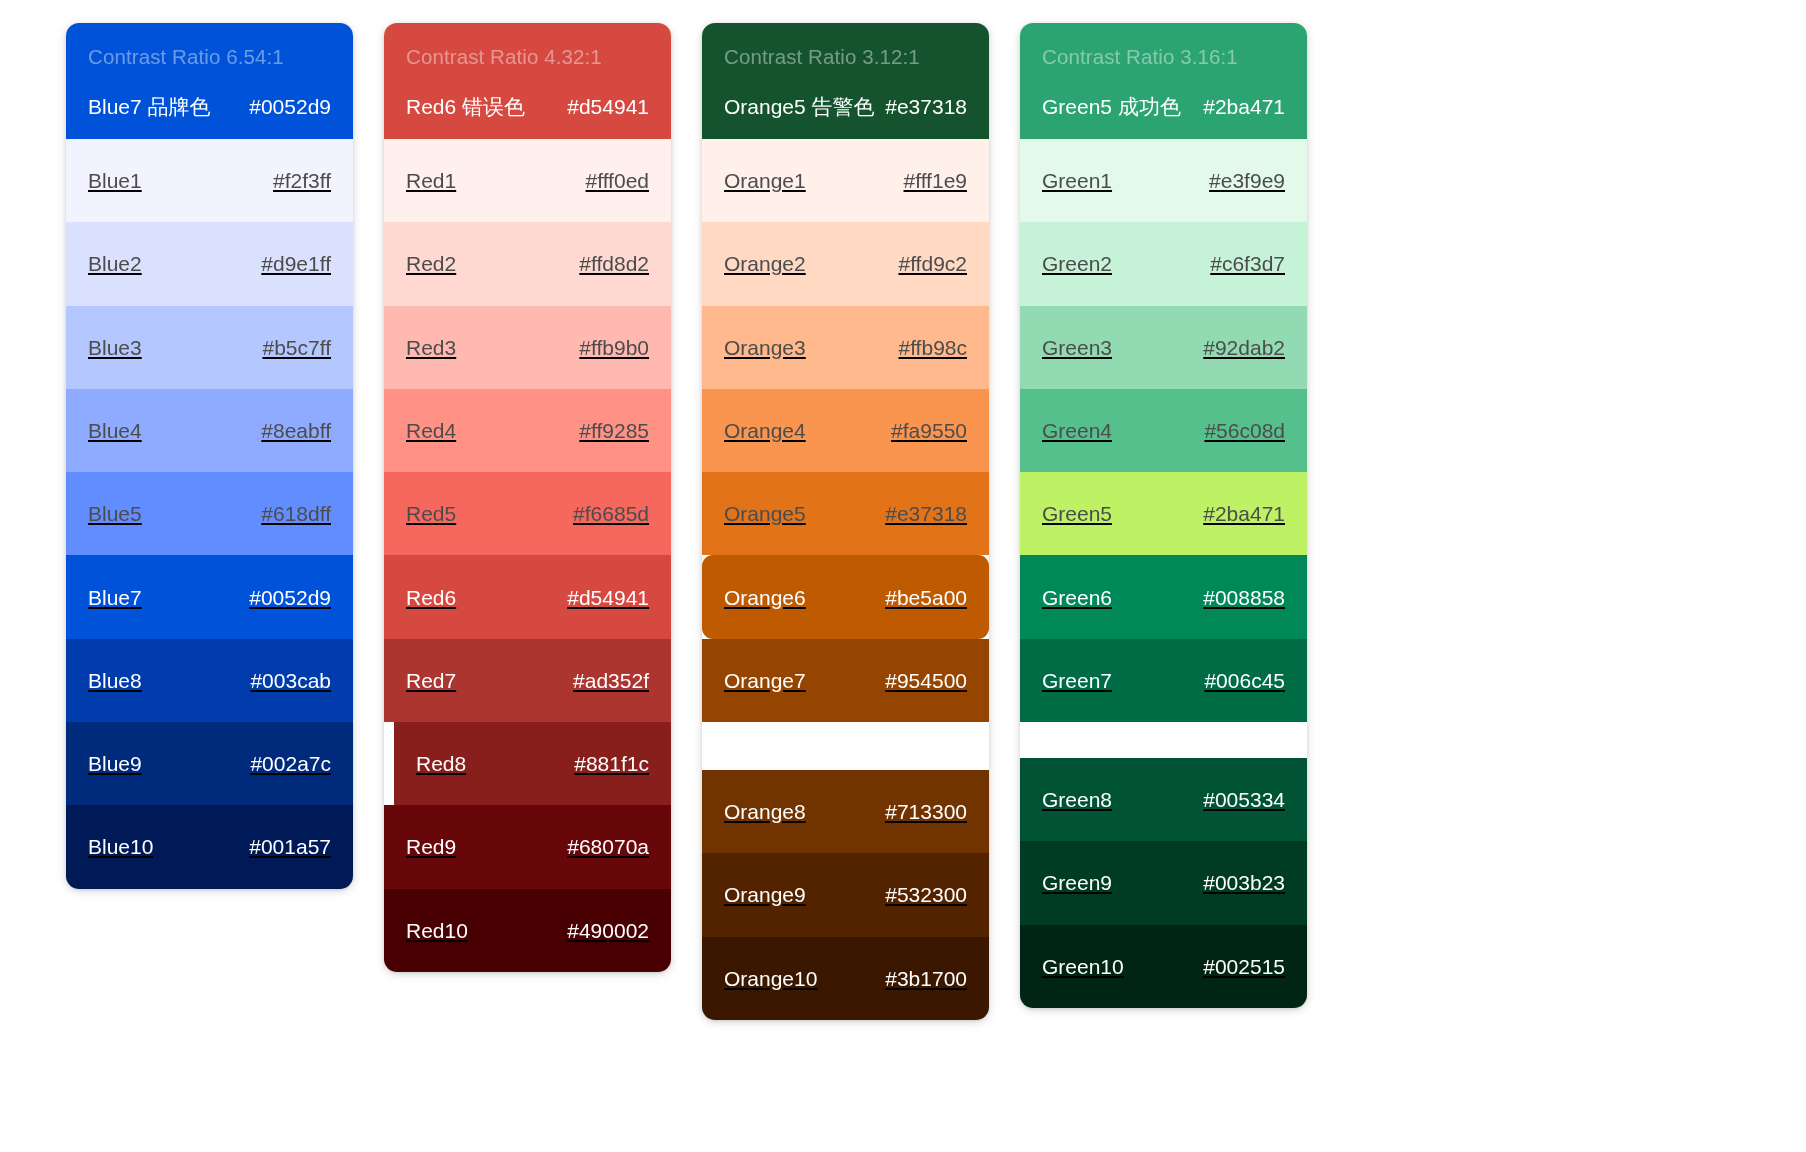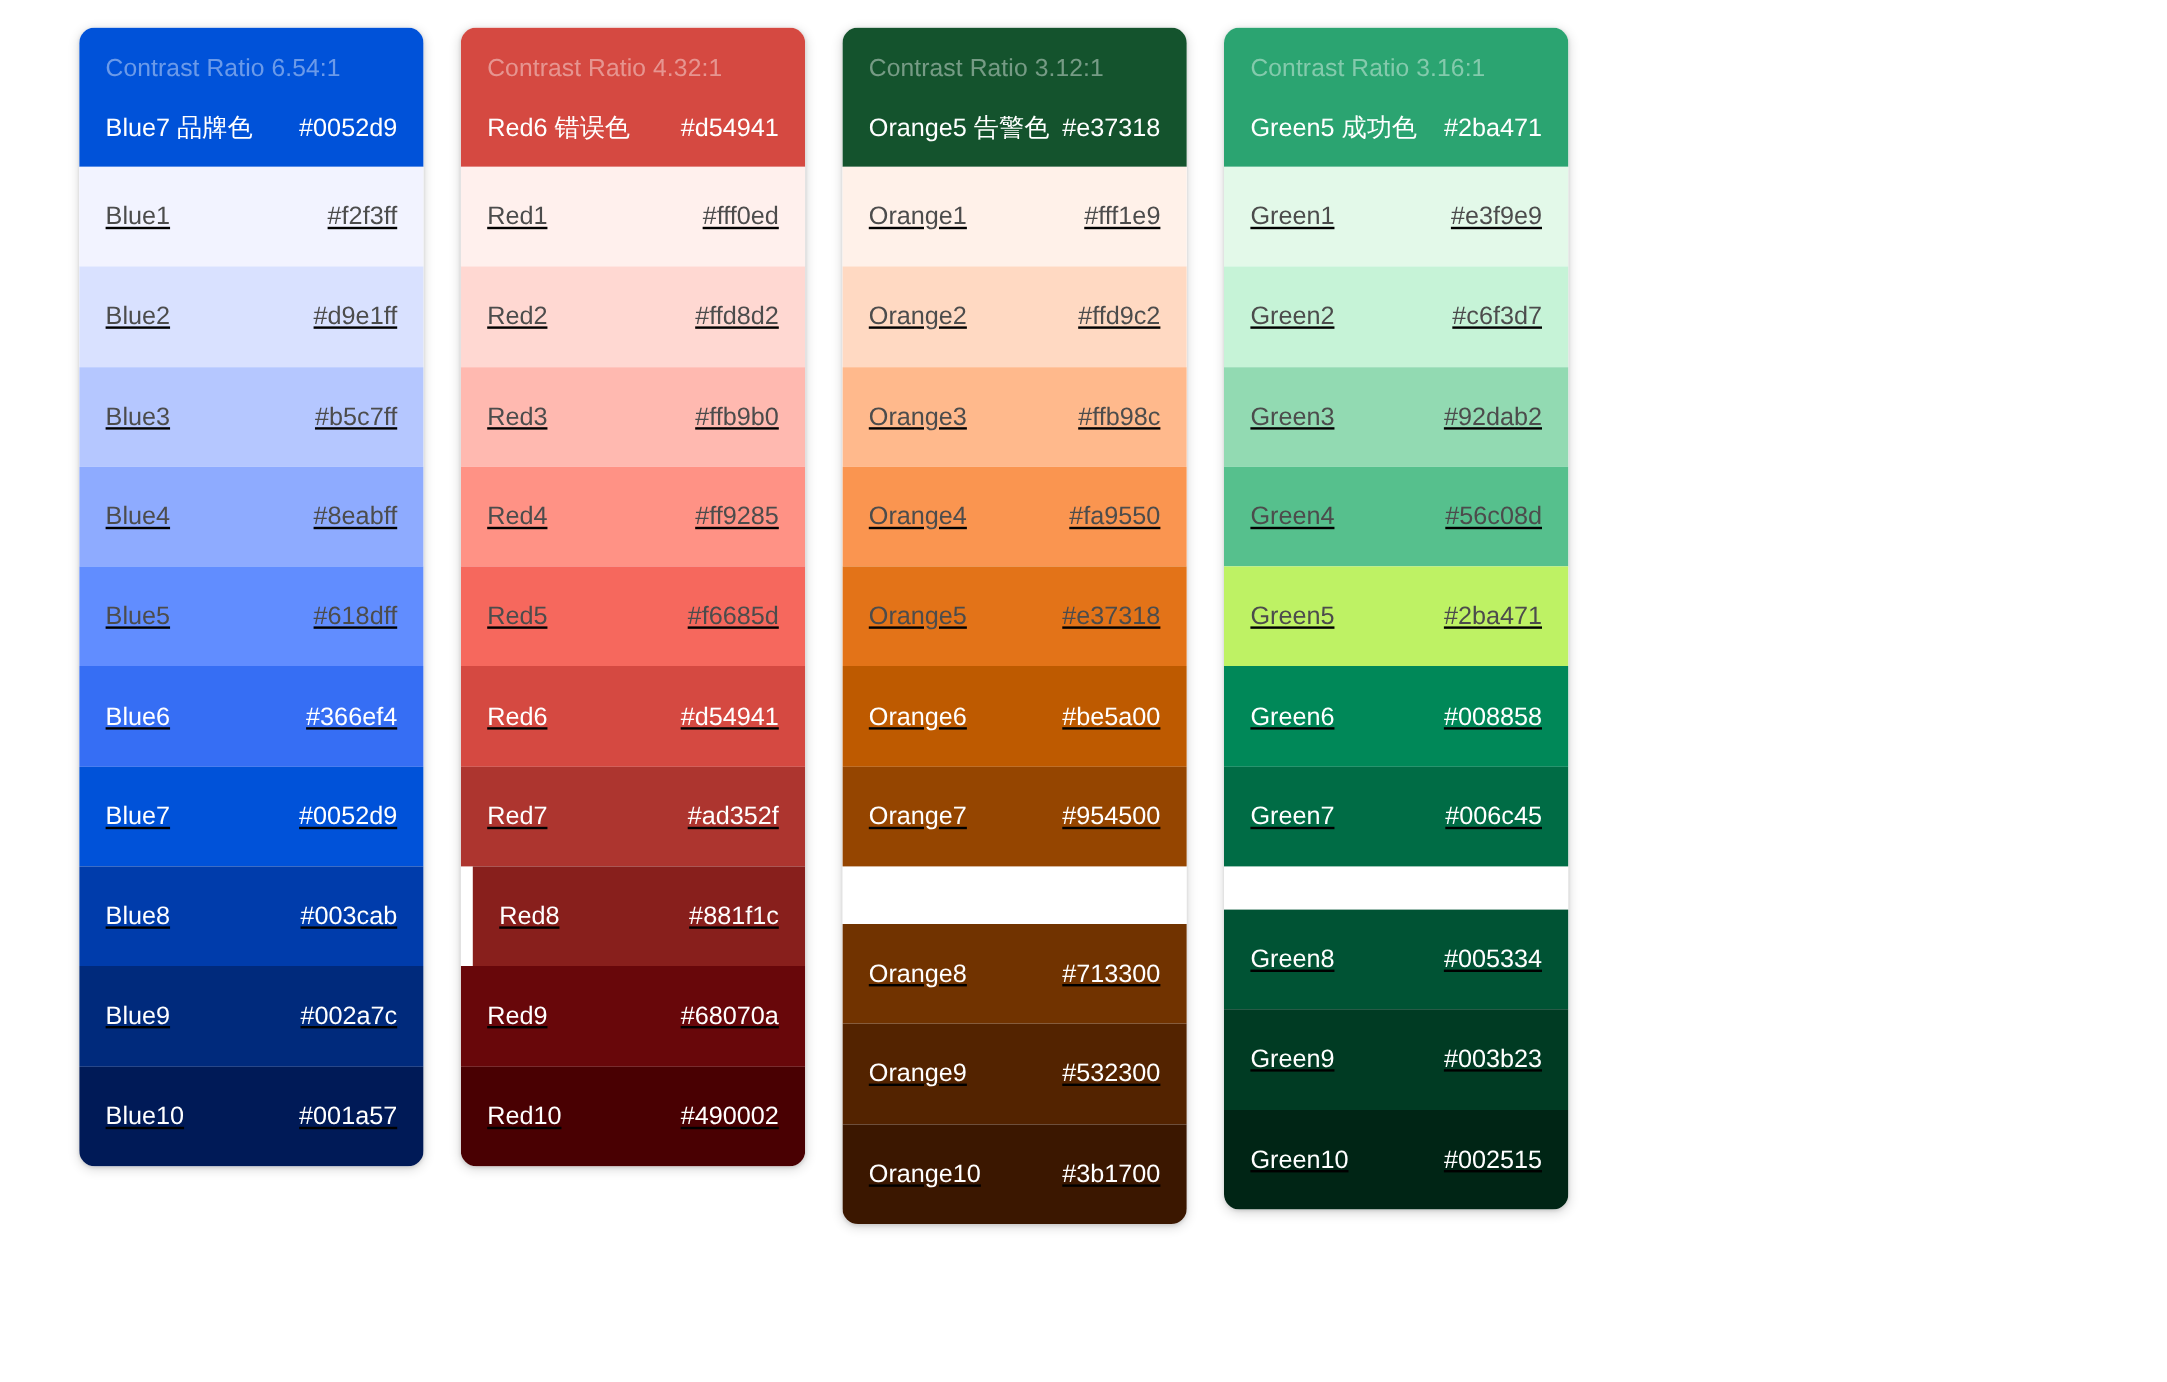--- a/index.html
+++ b/index.html
@@ -120,24 +120,20 @@
           <span class="swatch-hex">#b5c7ff</span>
         </div>
         <div class="swatch-row text-dark" style="background: rgb(142, 171, 255);">
           <span class="swatch-name">Blue4</span>
           <span class="swatch-hex">#8eabff</span>
         </div>
         <div class="swatch-row text-dark" style="background: rgb(97, 141, 255);">
           <span class="swatch-name">Blue5</span>
           <span class="swatch-hex">#618dff</span>
         </div>
-        <div class="swatch-row text-light" style="background: rgb(54, 110, 244);">
-          <span class="swatch-name">Blue6</span>
-          <span class="swatch-hex">#366ef4</span>
-        </div>
         <div class="swatch-row text-light" style="background: rgb(0, 82, 217);">
           <span class="swatch-name">Blue7</span>
           <span class="swatch-hex">#0052d9</span>
         </div>
         <div class="swatch-row text-light" style="background: rgb(0, 60, 171);">
           <span class="swatch-name">Blue8</span>
           <span class="swatch-hex">#003cab</span>
         </div>
         <div class="swatch-row text-light" style="background: rgb(0, 42, 124);">
           <span class="swatch-name">Blue9</span>
@@ -222,21 +218,21 @@
           <span class="swatch-hex">#ffb98c</span>
         </div>
         <div class="swatch-row text-dark" style="background: rgb(250, 149, 80);">
           <span class="swatch-name">Orange4</span>
           <span class="swatch-hex">#fa9550</span>
         </div>
         <div class="swatch-row text-dark" style="background: rgb(227, 115, 24);">
           <span class="swatch-name">Orange5</span>
           <span class="swatch-hex">#e37318</span>
         </div>
-        <div class="swatch-row text-light" style="background: rgb(190, 90, 0);">
+        <div class="swatch-row text-light" style="background: rgb(190, 90, 0); border-radius: 11px;">
           <span class="swatch-name">Orange6</span>
           <span class="swatch-hex">#be5a00</span>
         </div>
         <div class="swatch-row text-light" style="background: rgb(149, 69, 0);">
           <span class="swatch-name">Orange7</span>
           <span class="swatch-hex">#954500</span>
         </div>
         <div class="swatch-row text-light" style="background: rgb(113, 51, 0); margin-top: 48px;">
           <span class="swatch-name">Orange8</span>
           <span class="swatch-hex">#713300</span>

